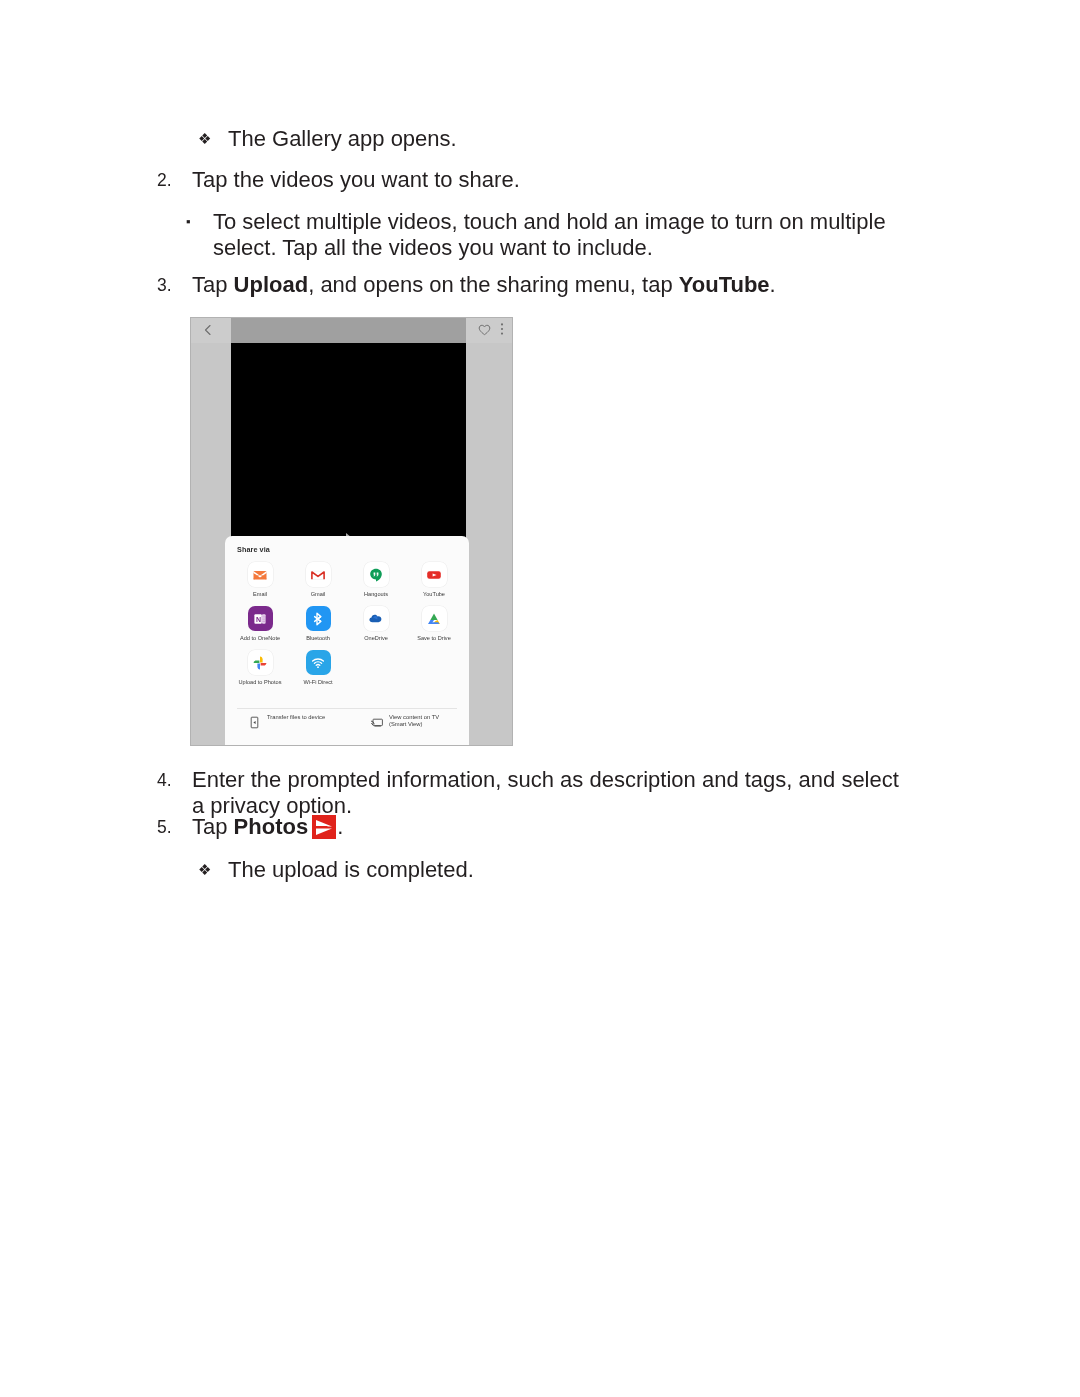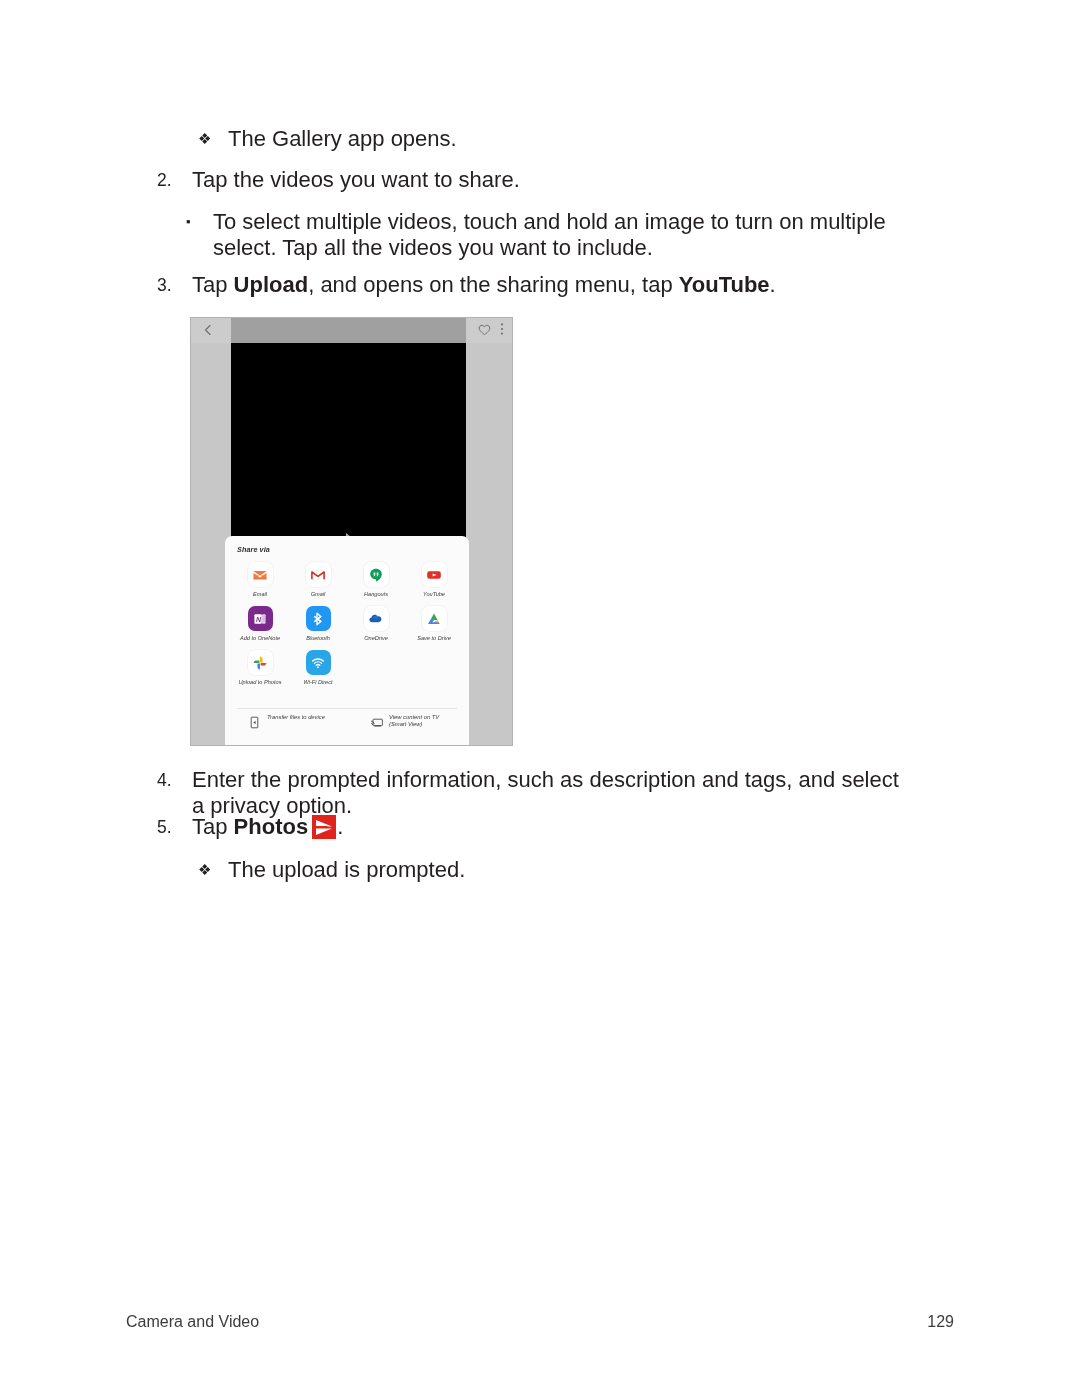--- a/index.html
+++ b/index.html
@@ -138,21 +138,20 @@
   .share-sheet {
     position: absolute;
     left: 34px;
     top: 218px;
     width: 244px;
     height: 210px;
     background: #fbfbfb;
     border-radius: 7px 7px 0 0;
     box-sizing: border-box;
     overflow: hidden;
-    font-style: italic;
   }
   .share-title {
     position: absolute;
     left: 12px;
     top: 9px;
     font-size: 7.2px;
     font-weight: bold;
     color: #2c2c2c;
     letter-spacing: 0.1px;
   }
@@ -449,21 +448,17 @@
     <span class="marker">5.</span>
     <span class="body"><span>Tap </span><b>Photos</b><span class="upload-icon"><svg width="24" height="24" viewBox="0 0 24 24">
             <polygon points="4,5 20,11.6 4,11.6" fill="#ffffff"></polygon>
             <polygon points="4,13.4 20,13.4 4,20" fill="#ffffff"></polygon>
             <polygon points="4,11.0 15.5,11.0 15.5,13.0 4,13.0" fill="#e0231b"></polygon>
           </svg></span><span>.</span></span>
   </div>
 
   <div class="step lvl-diamond" style="top:857px;">
     <span class="marker">❖</span>
-    <span class="body">The upload is prompted.</span>
-  </div>
-
-  <div class="footer">
-    <span>Camera and Video</span>
-    <span>129</span>
-  </div>
+    <span class="body">The upload is completed.</span>
+  </div>
+
 
 </div>
 
 </body></html>

